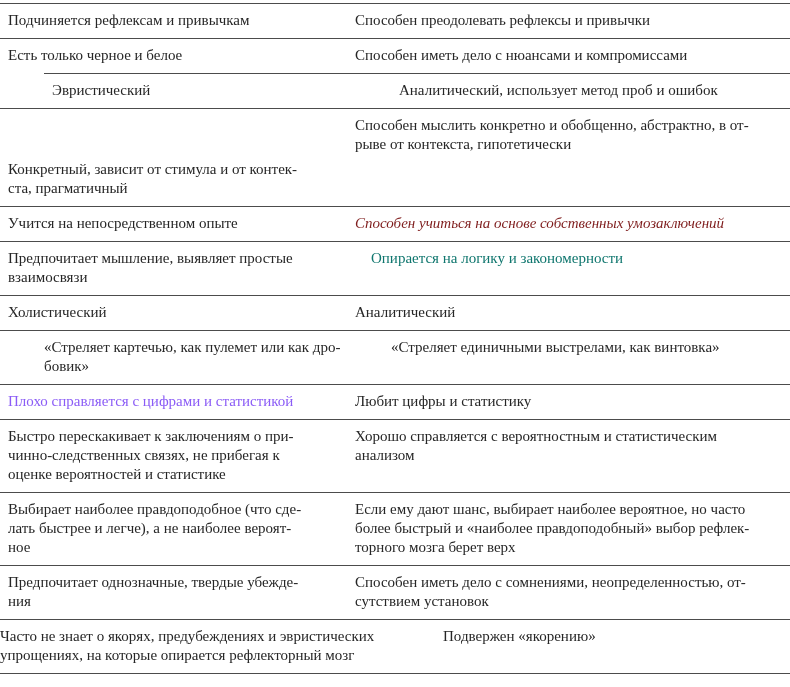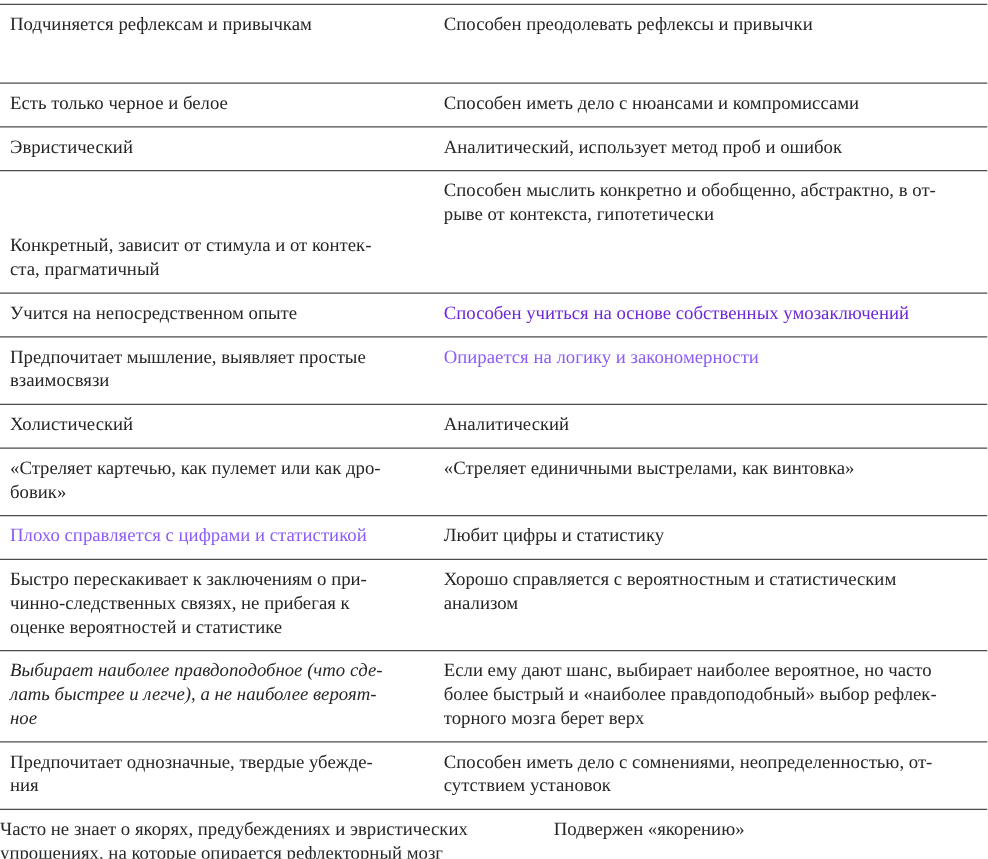--- a/index.html
+++ b/index.html
@@ -50,75 +50,75 @@
 </head>
 <body style="background: rgb(255, 255, 255);">
 
 <div class="page">
   <div class="cmp-table" id="cmp-table" style="border-bottom-color: rgb(76, 76, 76);">
   <div class="row" style="border-top-color: rgb(76, 76, 76);">
     <div class="cell left" style="color: rgb(38, 38, 38);">Подчиняется рефлексам и привычкам</div>
     <div class="cell right" style="color: rgb(38, 38, 38);">Способен преодолевать рефлексы и привычки</div>
   </div>
 
-  <div class="row" style="border-top-color: rgb(76, 76, 76); margin-top: 28px;">
+  <div class="row" style="border-top-color: rgb(76, 76, 76);">
     <div class="cell left" style="color: rgb(38, 38, 38);">Есть только черное и белое</div>
     <div class="cell right" style="color: rgb(38, 38, 38);">Способен иметь дело с нюансами и компромиссами</div>
   </div>
 
-  <div class="row" style="border-top-color: rgb(76, 76, 76);">
+  <div class="row" style="border-top-color: rgb(76, 76, 76); margin-left: 44px;">
     <div class="cell left" style="color: rgb(38, 38, 38);">Эвристический</div>
     <div class="cell right" style="color: rgb(38, 38, 38);">Аналитический, использует метод проб и ошибок</div>
   </div>
 
   <div class="row" style="border-top-color: rgb(76, 76, 76);">
     <div class="cell left" style="color: rgb(38, 38, 38); margin-top: 44px;">Конкретный, зависит от стимула и от контек-
 ста, прагматичный</div>
     <div class="cell right" style="color: rgb(38, 38, 38);">Способен мыслить конкретно и обобщенно, абстрактно, в от-
 рыве от контекста, гипотетически</div>
   </div>
 
   <div class="row" style="border-top-color: rgb(76, 76, 76);">
     <div class="cell left" style="color: rgb(38, 38, 38);">Учится на непосредственном опыте</div>
-    <div class="cell right" style="color: #6d28d9;">Способен учиться на основе собственных умозаключений</div>
+    <div class="cell right" style="color: #7f1d1d; font-style: italic;">Способен учиться на основе собственных умозаключений</div>
   </div>
 
   <div class="row" style="border-top-color: rgb(76, 76, 76);">
     <div class="cell left" style="color: rgb(38, 38, 38);">Предпочитает мышление, выявляет простые
 взаимосвязи</div>
-    <div class="cell right" style="color: #8b5cf6;">Опирается на логику и закономерности</div>
+    <div class="cell right" style="color: #0f766e; margin-left: 16px;">Опирается на логику и закономерности</div>
   </div>
 
   <div class="row" style="border-top-color: rgb(76, 76, 76);">
     <div class="cell left" style="color: rgb(38, 38, 38);">Холистический</div>
     <div class="cell right" style="color: rgb(38, 38, 38);">Аналитический</div>
   </div>
 
 
-  <div class="row" style="border-top-color: rgb(76, 76, 76);">
+  <div class="row" style="border-top-color: rgb(76, 76, 76); padding-left: 36px;">
     <div class="cell left" style="color: rgb(38, 38, 38);">«Стреляет картечью, как пулемет или как дро-
 бовик»</div>
     <div class="cell right" style="color: rgb(38, 38, 38);">«Стреляет единичными выстрелами, как винтовка»</div>
   </div>
 
   <div class="row" style="border-top-color: rgb(76, 76, 76);">
     <div class="cell left" style="color: #8b5cf6;">Плохо справляется с цифрами и статистикой</div>
     <div class="cell right" style="color: rgb(38, 38, 38);">Любит цифры и статистику</div>
   </div>
 
   <div class="row" style="border-top-color: rgb(76, 76, 76);">
     <div class="cell left" style="color: rgb(38, 38, 38);">Быстро перескакивает к заключениям о при-
 чинно-следственных связях, не прибегая к
 оценке вероятностей и статистике</div>
     <div class="cell right" style="color: rgb(38, 38, 38);">Хорошо справляется с вероятностным и статистическим
 анализом</div>
   </div>
 
   <div class="row" style="border-top-color: rgb(76, 76, 76);">
-    <div class="cell left" style="color: rgb(38, 38, 38); font-style: italic;">Выбирает наиболее правдоподобное (что сде-
+    <div class="cell left" style="color: rgb(38, 38, 38);">Выбирает наиболее правдоподобное (что сде-
 лать быстрее и легче), а не наиболее вероят-
 ное</div>
     <div class="cell right" style="color: rgb(38, 38, 38);">Если ему дают шанс, выбирает наиболее вероятное, но часто
 более быстрый и «наиболее правдоподобный» выбор рефлек-
 торного мозга берет верх</div>
   </div>
 
   <div class="row" style="border-top-color: rgb(76, 76, 76);">
     <div class="cell left" style="color: rgb(38, 38, 38);">Предпочитает однозначные, твердые убежде-
 ния</div>

